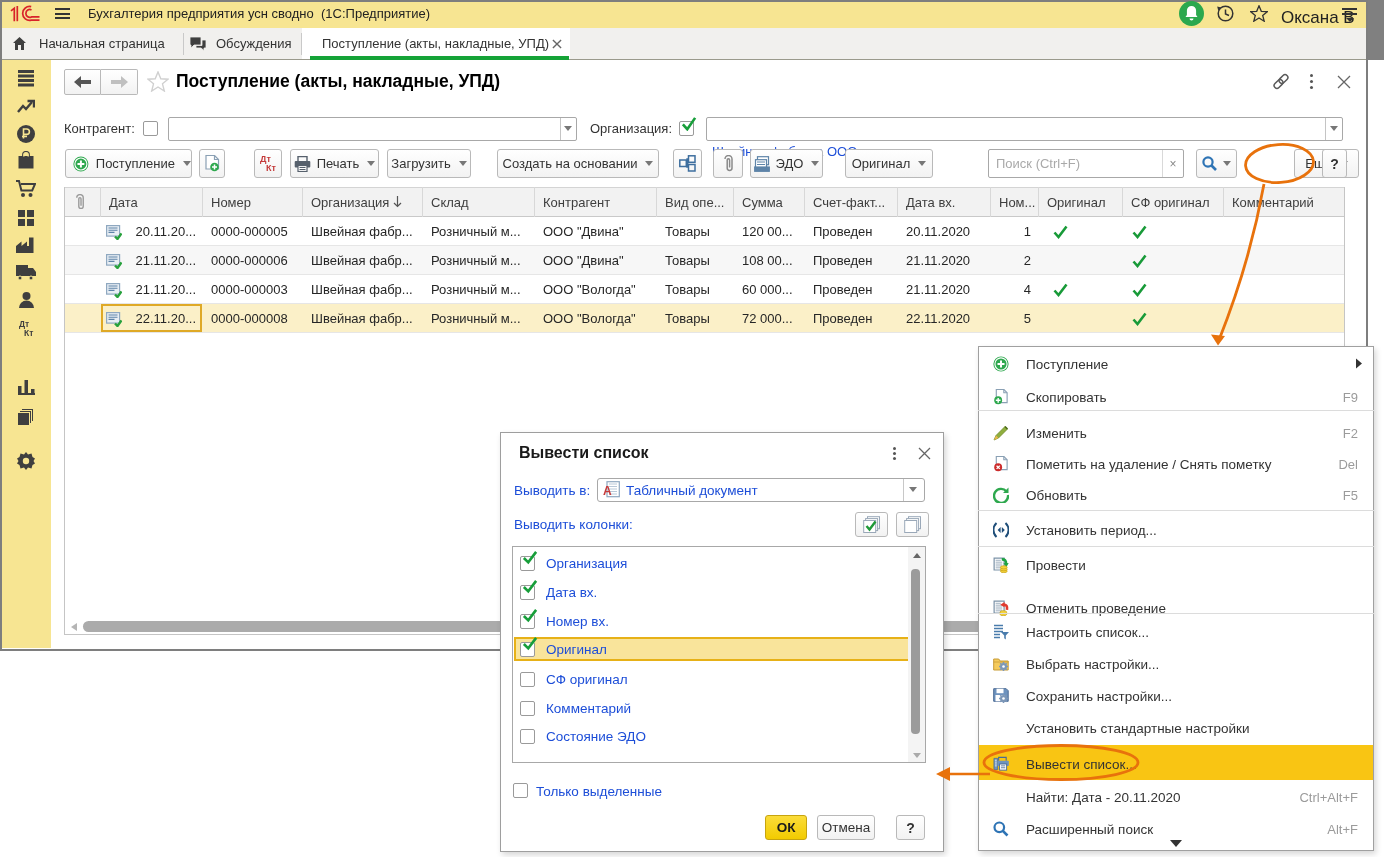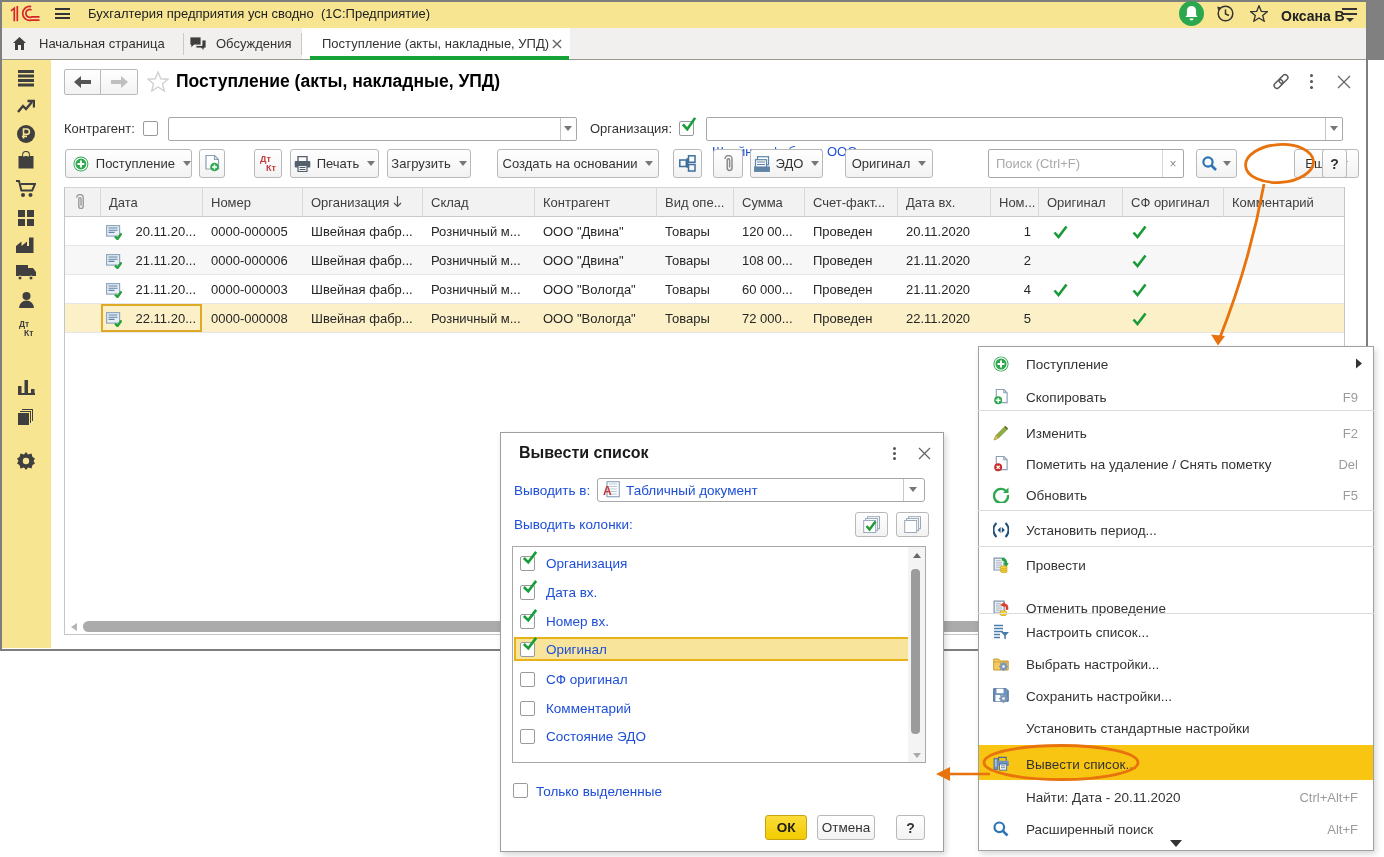--- a/index.html
+++ b/index.html
@@ -50,21 +50,21 @@
       <path d="M5.5 12.5 h4 a2 2 0 0 1 -4 0 Z" fill="#fff"></path>
     </svg>
 <svg class="abs" style="left:1217px;top:5px;" width="17" height="17" viewBox="0 0 17 17">
       <circle cx="8.5" cy="8.5" r="7.3" fill="none" stroke="#333" stroke-width="1.5"></circle>
       <path d="M8.5 4.5 L8.5 9 L12 10.5" fill="none" stroke="#333" stroke-width="1.5"></path>
       <path d="M1.2 5.5 L0.2 1.5 L4.2 2.5 Z" fill="#333"></path>
     </svg>
 <svg class="abs" style="left:1250px;top:5px;" width="18" height="17" viewBox="0 0 18 17">
       <path d="M9 0.8 L11.3 6.3 L17.2 6.7 L12.7 10.4 L14.2 16.2 L9 13 L3.8 16.2 L5.3 10.4 L0.8 6.7 L6.7 6.3 Z" fill="none" stroke="#333" stroke-width="1.3"></path>
     </svg>
-<div class="abs" style="left:1281px;top:8px;font-size:14px;color:#222;font-weight:bold;">Оксана В</div>
+<div class="abs" style="left:1281px;top:8px;font-size:17px;color:#222;">Оксана В</div>
 <div class="abs" style="left:1342px;top:7.5px;width:15px;height:2px;background:#333;box-shadow:0 5px #333;"></div>
 <div class="abs" style="left:1345.5px;top:17.5px;width:0;height:0;border-left:4px solid transparent;border-right:4px solid transparent;border-top:4.5px solid #333;"></div>
 </div>
 
 <div class="abs" style="left:2px;top:28px;width:1364px;height:32px;background:#F1F0EE;border-bottom:1px solid #9a9a8c;"></div>
 <div class="abs" style="left:302px;top:28px;width:268px;height:31px;background:#fff;"></div>
 <div class="abs" style="left:310px;top:56px;width:259px;height:3.5px;background:#15A337;"></div>
 <div class="abs" style="left:183px;top:33px;width:1px;height:22px;background:#c9c9c9;"></div>
 <div class="abs" style="left:301px;top:33px;width:1px;height:22px;background:#c9c9c9;"></div>
 <svg class="abs" style="left:13px;top:37px;" width="13" height="13" viewBox="0 0 13 13">

